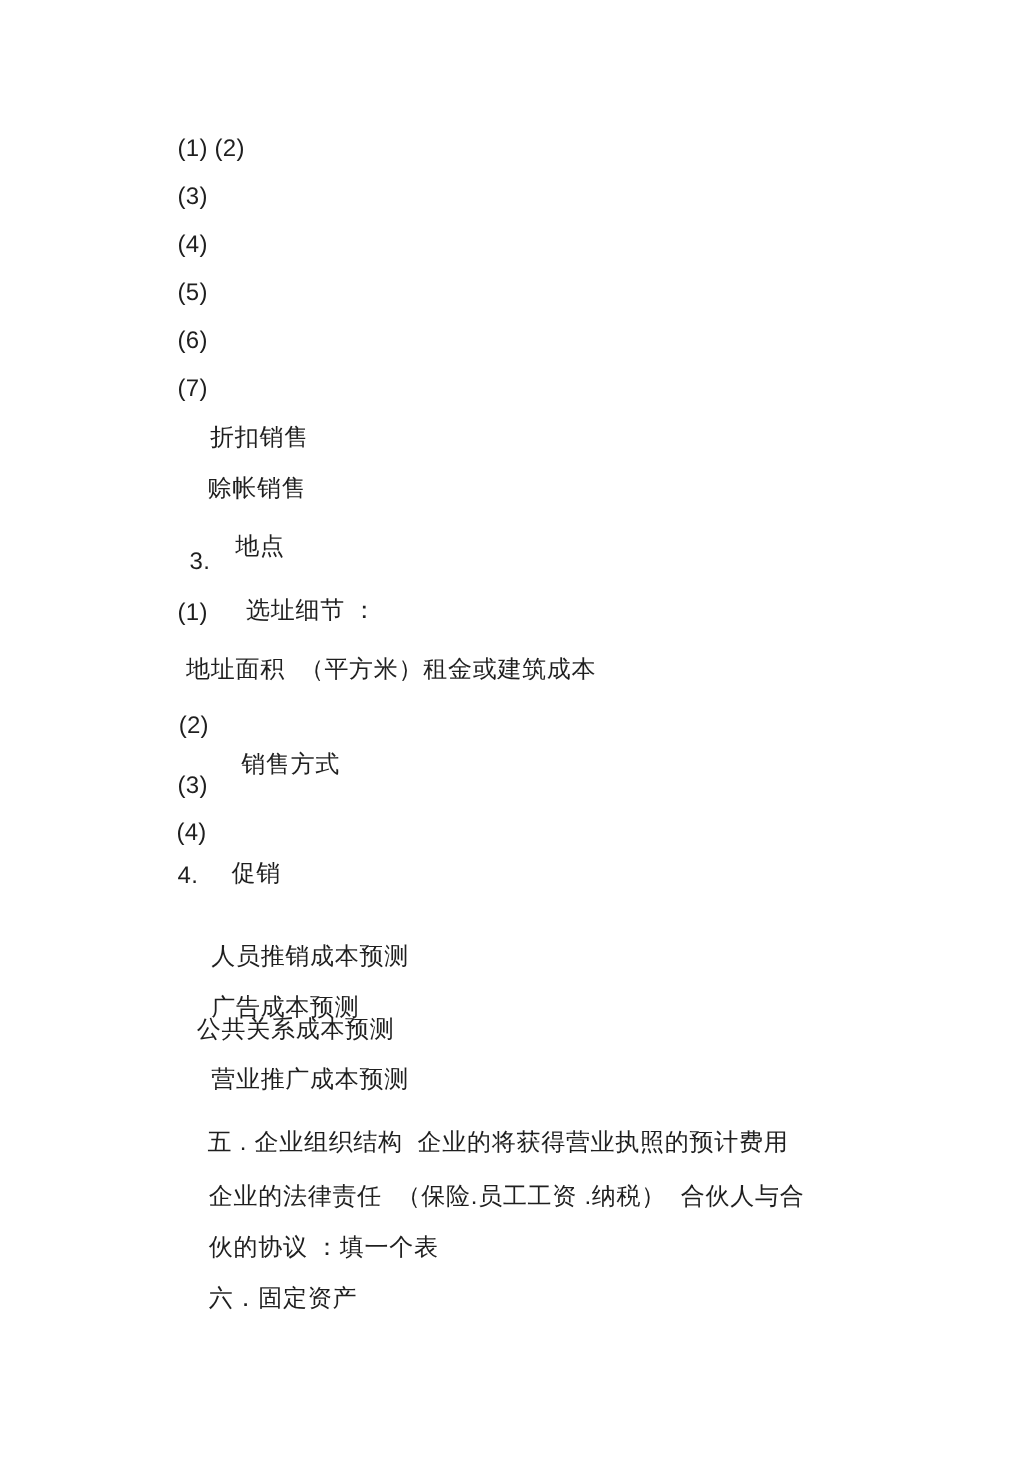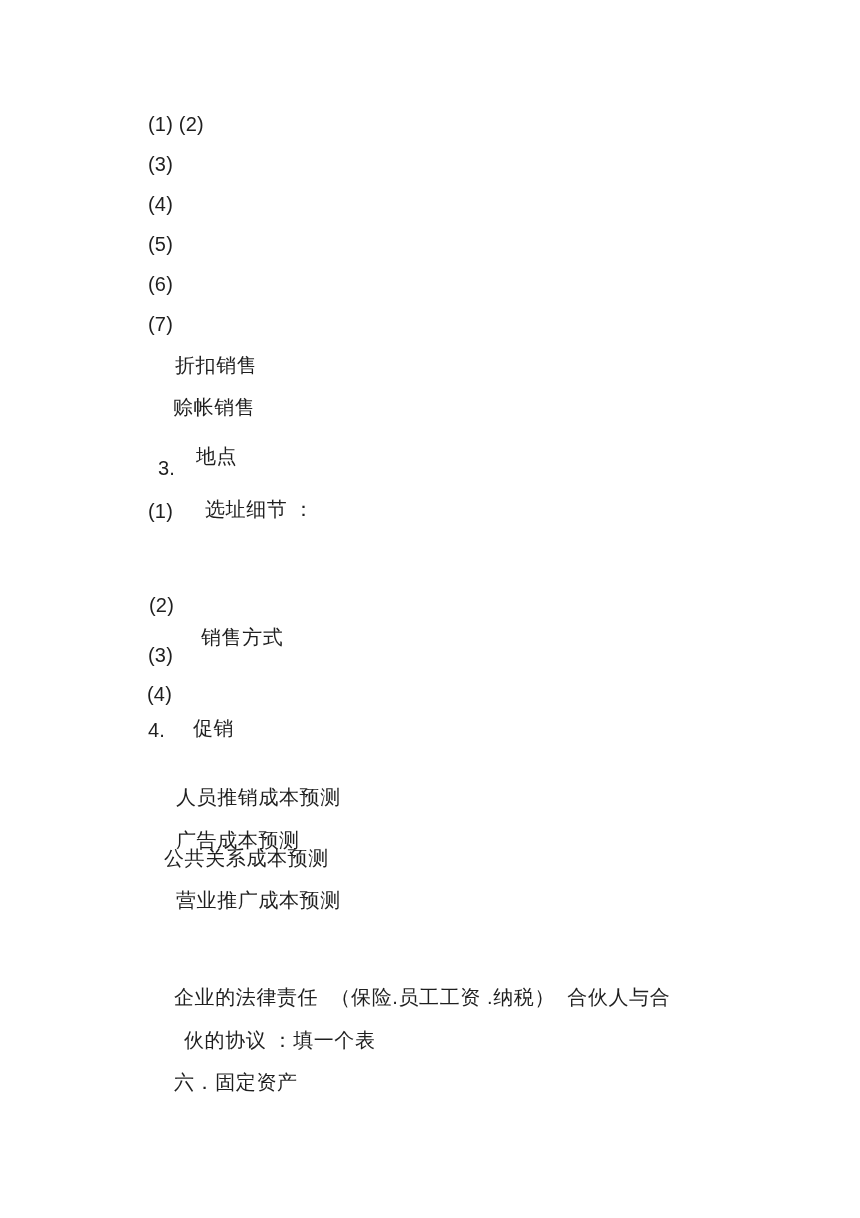--- a/index.html
+++ b/index.html
@@ -42,33 +42,35 @@
 
   <span class="run" style="left:175px; top:353px;">折扣销售</span>
   <span class="run" style="left:173px; top:395px;">赊帐销售</span>
 
   <span class="run marker" style="left:158px; top:456px;">3.</span>
   <span class="run" style="left:196px; top:444px;">地点</span>
 
   <span class="run marker" style="left:148px; top:499px;">(1)</span>
   <span class="run" style="left:205px; top:497px;">选址细节 ：</span>
 
+  <span class="run" style="left:155px; top:546px;">地址面积  （平方米）租金或建筑成本</span>
 
   <span class="run marker" style="left:149px; top:593px;">(2)</span>
 
   <span class="run marker" style="left:148px; top:643px;">(3)</span>
   <span class="run" style="left:201px; top:625px;">销售方式</span>
 
   <span class="run marker" style="left:147px; top:682px;">(4)</span>
 
   <span class="run marker" style="left:148px; top:718px;">4.</span>
   <span class="run" style="left:193px; top:716px;">促销</span>
 
   <span class="run" style="left:176px; top:761px;margin-top:24px;">人员推销成本预测</span>
   <span class="run" style="left:176px; top:803px;margin-top:25px;">广告成本预测</span>
   <span class="run" style="left:164px; top:846px;">公共关系成本预测</span>
   <span class="run" style="left:176px; top:888px;">营业推广成本预测</span>
 
+  <span class="run" style="left:173px; top:940px;">五 . 企业组织结构  企业的将获得营业执照的预计费用</span>
   <span class="run" style="left:174px; top:985px;">企业的法律责任  （保险.员工工资 .纳税）  合伙人与合</span>
-  <span class="run" style="left:184px; top:1028px;text-align:center;">伙的协议 ：填一个表</span>
+  <span class="run" style="left:174px; top:1028px;text-align:center;">伙的协议 ：填一个表</span>
   <span class="run" style="left:174px; top:1070px;">六．固定资产</span>
 
 </div>
 
 </body></html>

